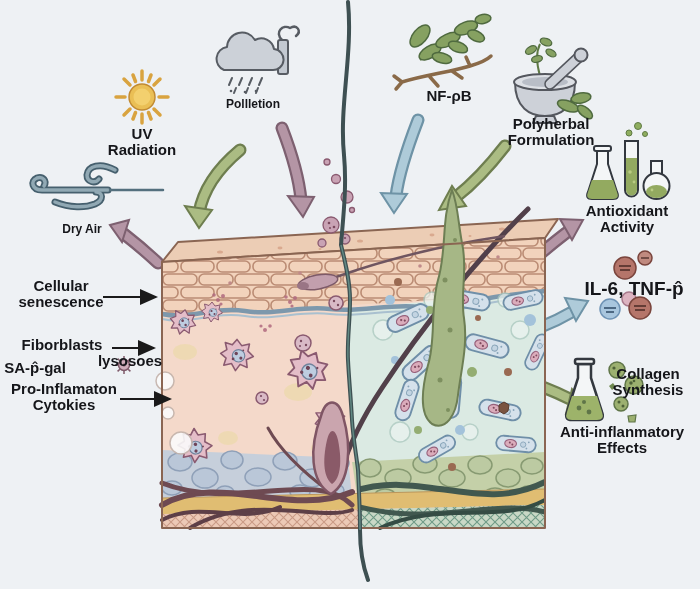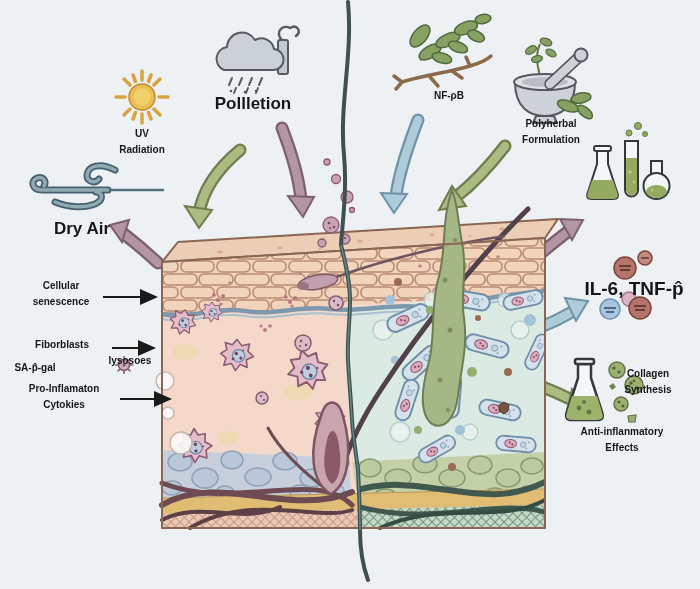--- a/index.html
+++ b/index.html
@@ -1,21 +1,21 @@
 <!DOCTYPE html>
 <html><head>
 <meta charset="utf-8">
 <style>
   html,body{margin:0;padding:0;}
   body{font-family:"Liberation Sans",sans-serif;background:#e9edf1;}
   #stage{position:relative;width:700px;height:589px;background:#eef1f4;overflow:hidden;}
   #art{position:absolute;left:0;top:0;}
   .lbl{position:absolute;transform:translateX(-50%);text-align:center;color:#15161a;
-       font-weight:bold;font-size:10px;line-height:16px;white-space:nowrap;}
-  .lbl.big{font-size:17px;line-height:18px;}
+       font-weight:bold;font-size:15px;line-height:16px;white-space:nowrap;}
+  .lbl.big{font-size:12px;line-height:18px;}
   .lbl.small{font-size:19px;line-height:15px;}
   .lbl span{display:block;}
 </style>
 </head>
 <body>
 
 <div id="stage">
 
 <svg id="art" width="700" height="589" viewBox="0 0 700 589">
 <defs>
@@ -503,20 +503,24 @@
 <div class="lbl big" style="left:82px;top:220px;">
   <span>Dry Air</span>
 </div>
 <div class="lbl" style="left:449px;top:88px;">
   <span>NF-ρB</span>
 </div>
 <div class="lbl" style="left:551px;top:116px;text-align:center;">
   <span>Polyherbal</span>
       <span>Formulation</span>
 </div>
+<div class="lbl" style="left:627px;top:203px;">
+  <span>Antioxidant</span>
+      <span>Activity</span>
+</div>
 <div class="lbl small" style="left:634px;top:281px;">
   <span>IL-6,  TNF-p̂</span>
 </div>
 <div class="lbl" style="left:648px;top:318px;margin-top:48px;">
   <span>Collagen</span>
       <span>Synthesis</span>
 </div>
 <div class="lbl" style="left:622px;top:424px;">
   <span>Anti-inflanmatory</span>
       <span>Effects</span>

